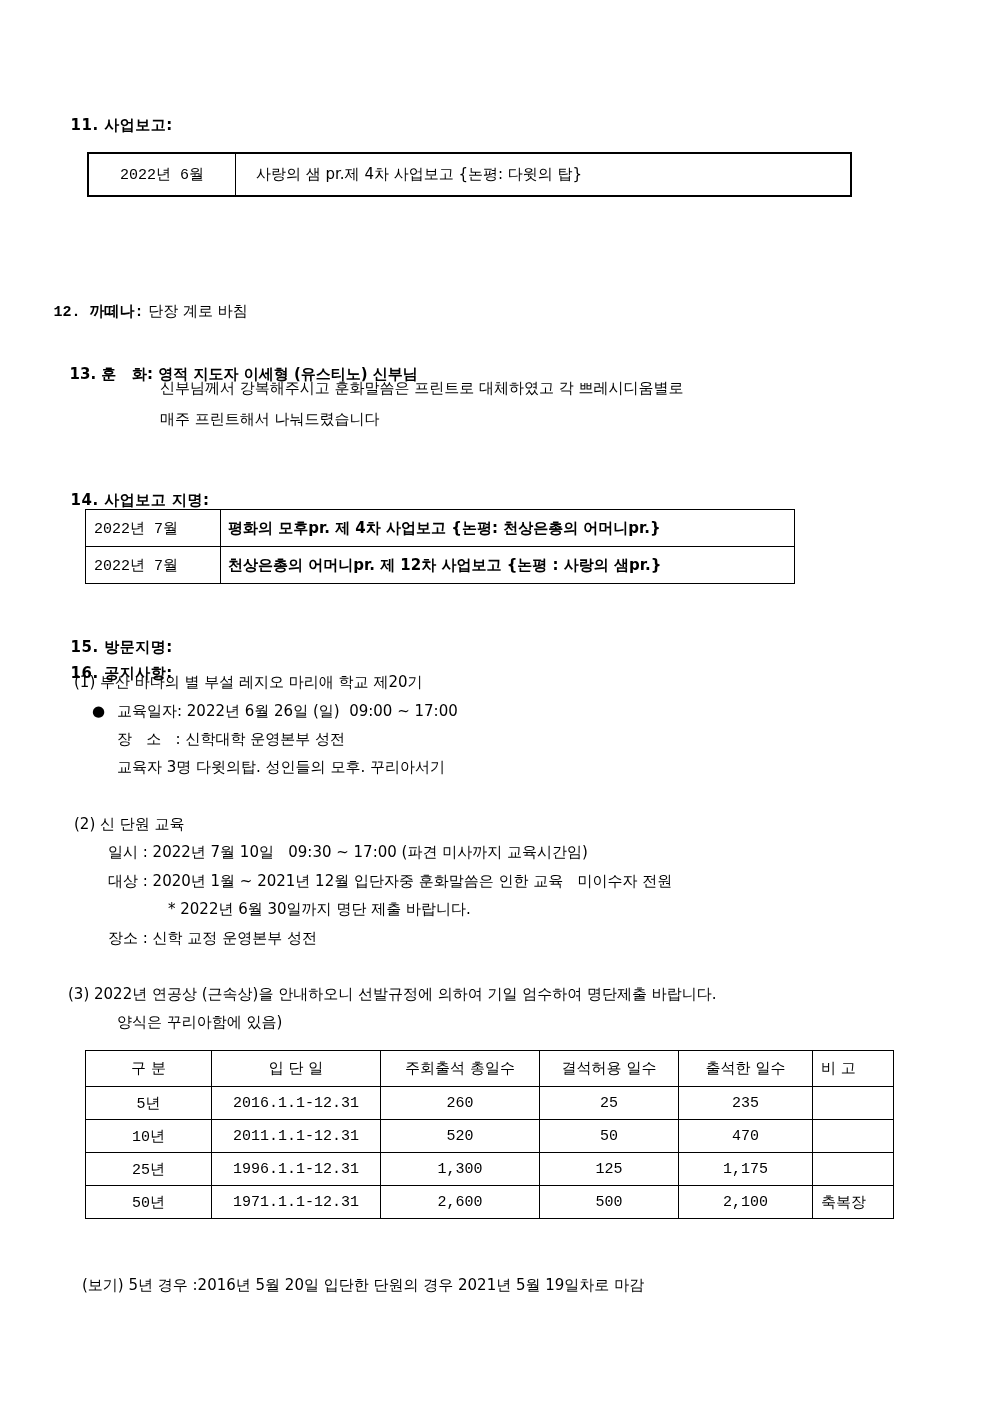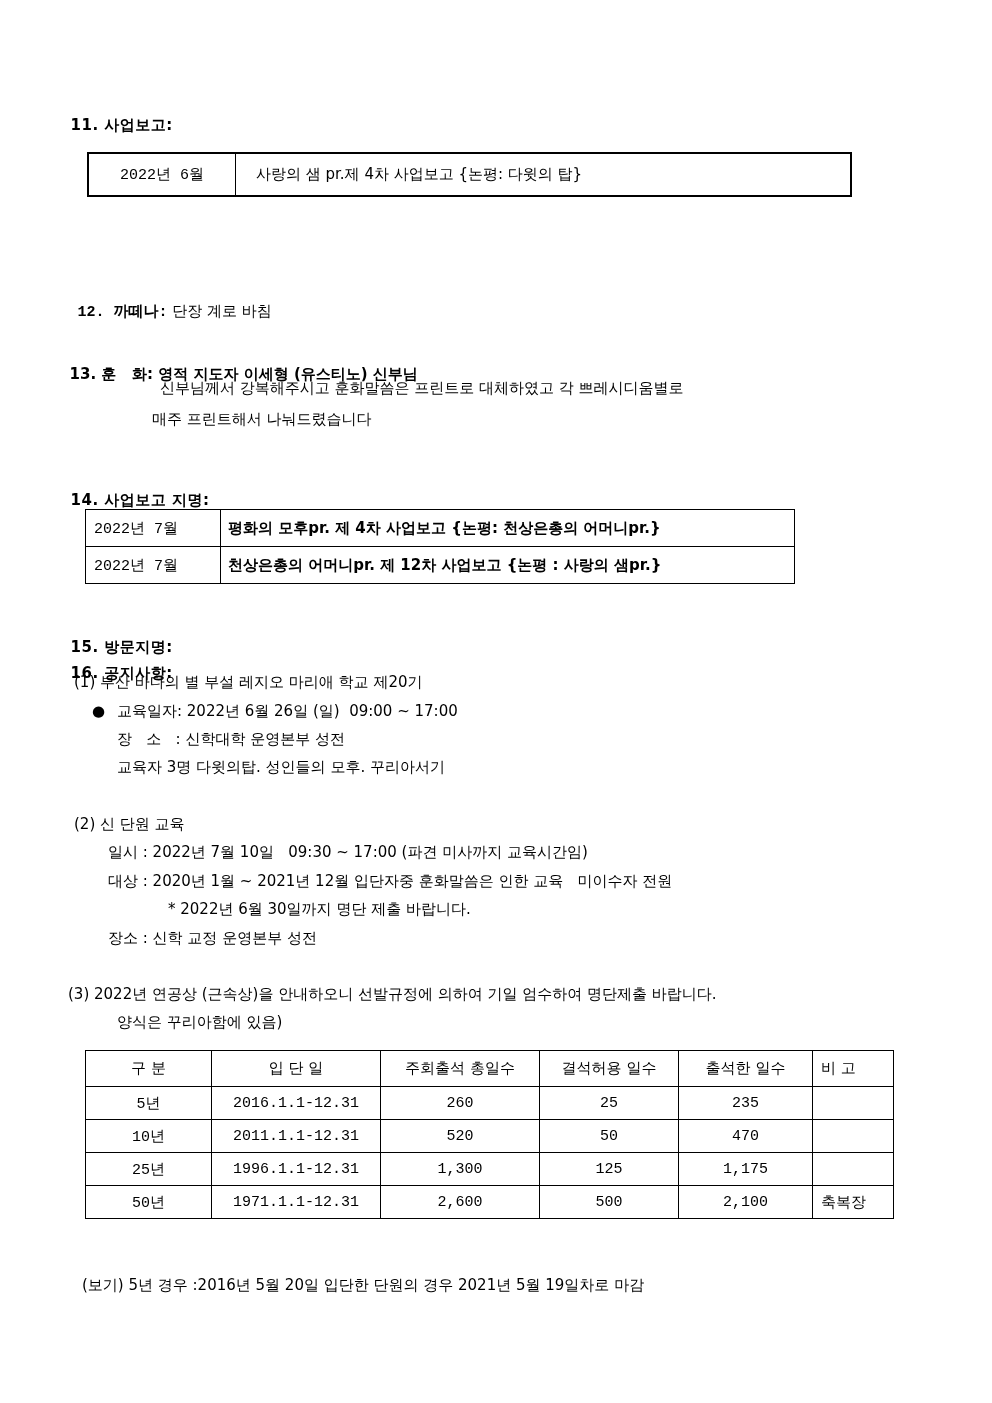--- a/index.html
+++ b/index.html
@@ -49,29 +49,29 @@
 </div>
 <table id="t11">
   <tbody>
       <tr>
     <td class="c1 serif">2022년 6월</td>
     <td class="c2">사랑의 샘 pr.제 4차 사업보고 {논평: 다윗의 탑}</td>
   </tr>
 </tbody>
   </table>
 
-<div class="abs line" style="left:68px; top:284px;">
+<div class="abs line" style="left:44px; top:284px;">
   <b class="serif">12. 까떼나:</b><span> 단장 계로 바침</span>
 </div>
 
 <div class="abs line" style="left:60px; top:347px;">
   <b>13. 훈   화:</b><b> 영적 지도자 이세형 (유스티노) 신부님</b>
 </div>
 <div class="abs line" style="left:160px; top:379px;">신부님께서 강복해주시고 훈화말씀은 프린트로 대체하였고 각 쁘레시디움별로</div>
-<div class="abs line" style="left:152px; top:410px;">매주 프린트해서 나눠드렸습니다</div>
+<div class="abs line" style="left:160px; top:410px;">매주 프린트해서 나눠드렸습니다</div>
 
 <div class="abs heading" style="left:60px; top:473px;">
   <b>14. 사업보고 지명:</b>
 </div>
 <table id="t14">
   <tbody>
       <tr>
     <td class="c1 serif">2022년   7월</td>
     <td class="c2">평화의 모후pr.    제 4차   사업보고        {논평: 천상은총의 어머니pr.}</td>
   </tr>

